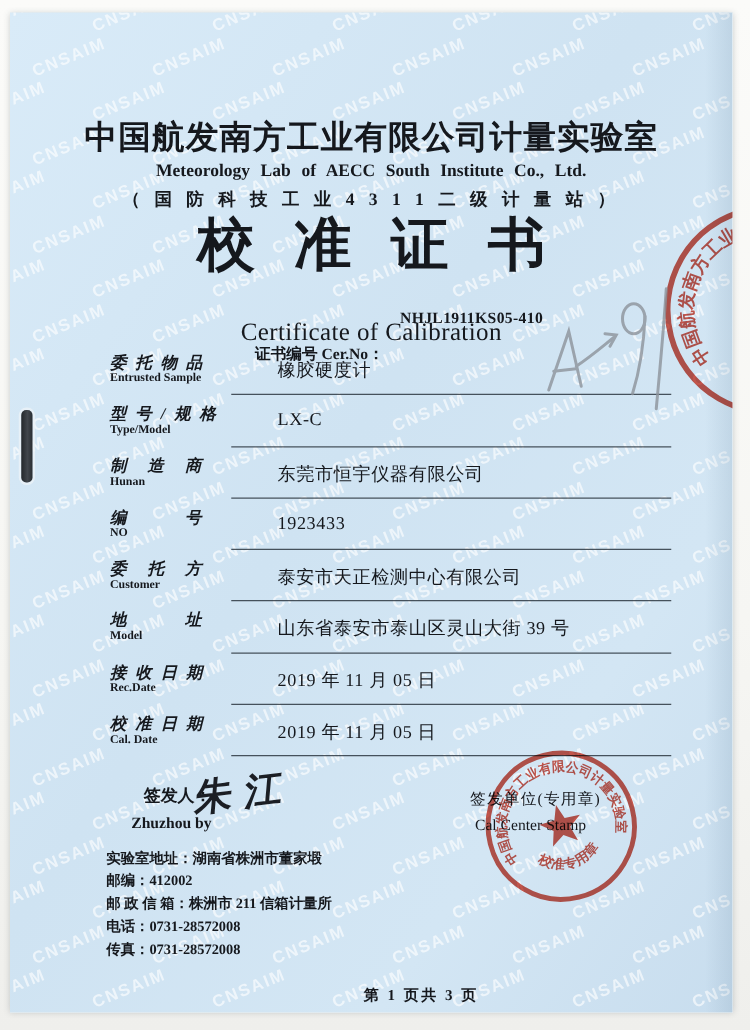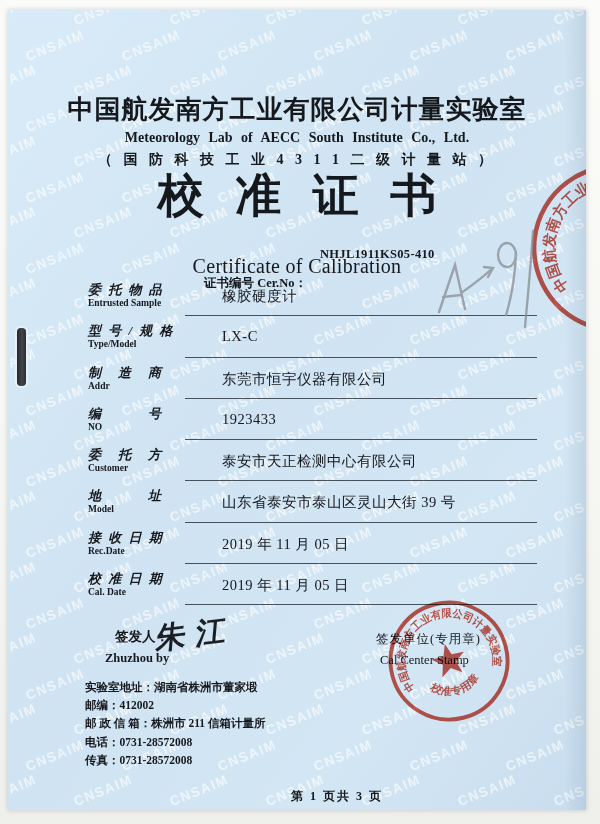--- a/index.html
+++ b/index.html
@@ -247,21 +247,21 @@
 
   <div class="field-row">
     <div class="flabel-cn">型 号 / 规 格</div>
     <div class="flabel-en">Type/Model</div>
     <div class="fvalue">LX-C</div>
     <div class="fline"></div>
   </div>
 
   <div class="field-row">
     <div class="flabel-cn">制　造　商</div>
-    <div class="flabel-en">Addr</div>
+    <div class="flabel-en">Hunan</div>
     <div class="fvalue">东莞市恒宇仪器有限公司</div>
     <div class="fline"></div>
   </div>
 
   <div class="field-row">
     <div class="flabel-cn">编　　　号</div>
     <div class="flabel-en">NO</div>
     <div class="fvalue">1923433</div>
     <div class="fline"></div>
   </div>

